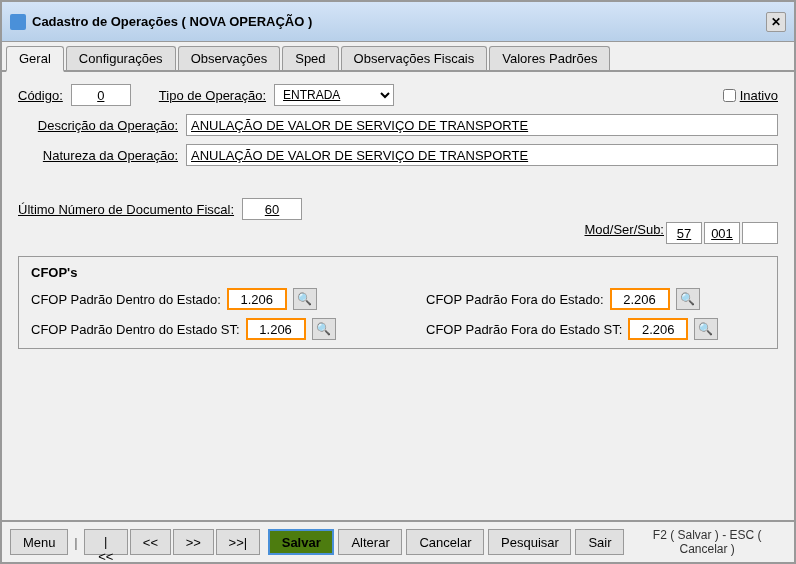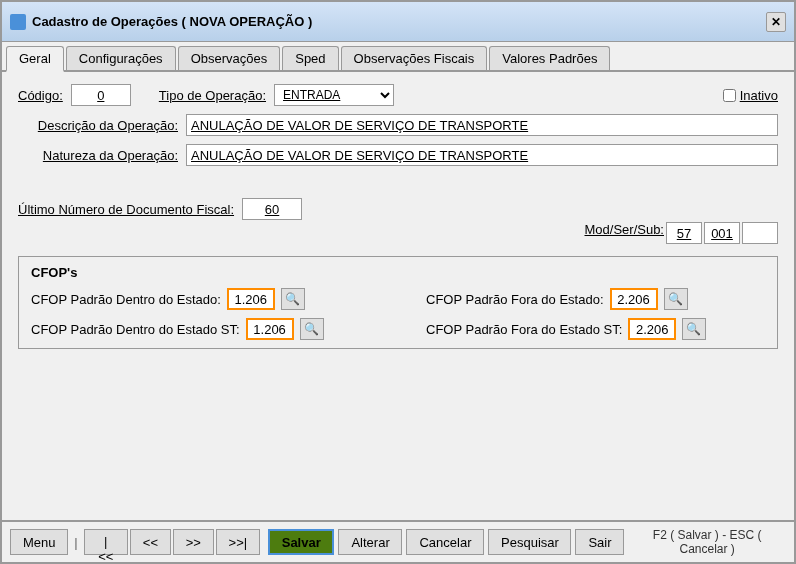--- a/index.html
+++ b/index.html
@@ -154,21 +154,21 @@
     .cfop-label {
       white-space: nowrap;
       text-align: right;
     }
     .cfop-input {
       border: 2px solid #ff8c00;
       background: #fff;
       padding: 2px 3px;
       height: 22px;
       font-size: 13px;
-      width: 48px;
+      width: 60px;
       text-align: center;
     }
     .search-btn {
       width: 24px;
       height: 22px;
       background: #e0e0e0;
       border: 1px solid #999;
       display: flex;
       align-items: center;
       justify-content: center;

